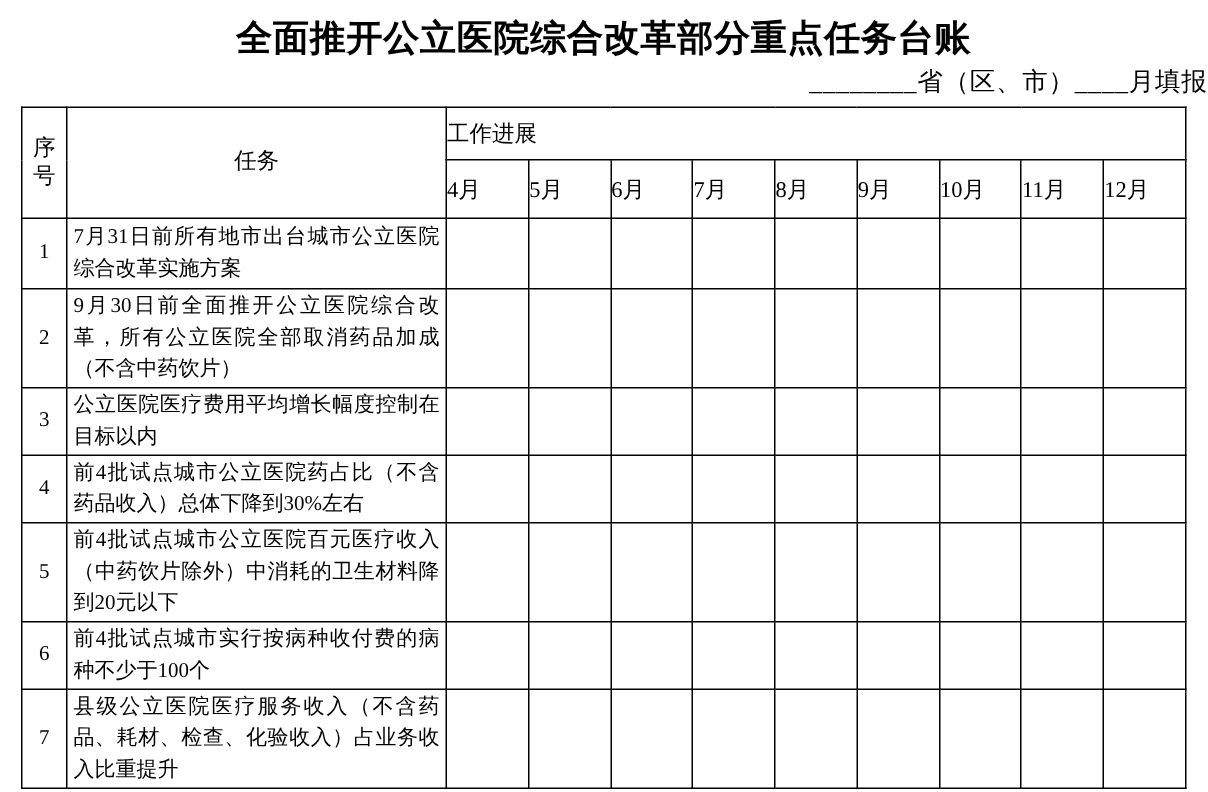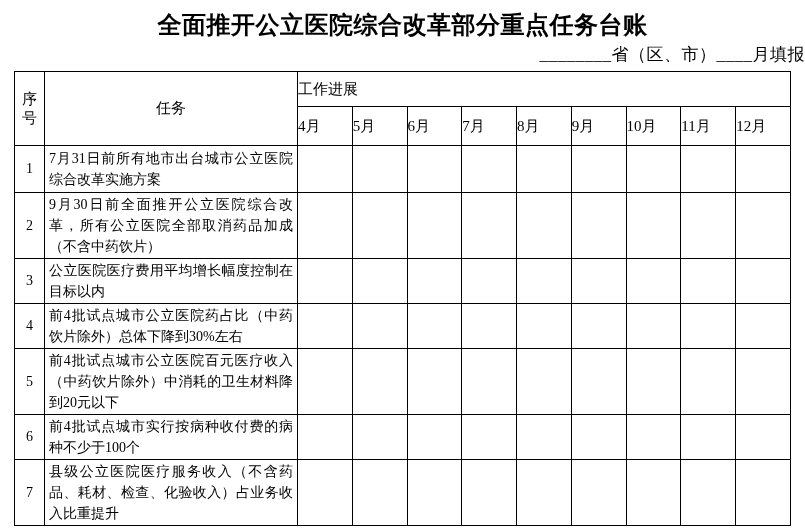--- a/index.html
+++ b/index.html
@@ -134,21 +134,21 @@
         <td class="cell-progress"></td>
         <td class="cell-progress"></td>
         <td class="cell-progress"></td>
         <td class="cell-progress"></td>
         <td class="cell-progress"></td>
         <td class="cell-progress"></td>
         <td class="cell-progress"></td>
       </tr>
       <tr class="r3">
         <td class="cell-index">4</td>
-        <td class="cell-task">前4批试点城市公立医院药占比（中药饮片除外）总体下降到30%左右</td>
+        <td class="cell-task">前4批试点城市公立医院药占比（不含药品收入）总体下降到30%左右</td>
         <td class="cell-progress"></td>
         <td class="cell-progress"></td>
         <td class="cell-progress"></td>
         <td class="cell-progress"></td>
         <td class="cell-progress"></td>
         <td class="cell-progress"></td>
         <td class="cell-progress"></td>
         <td class="cell-progress"></td>
         <td class="cell-progress"></td>
       </tr>

